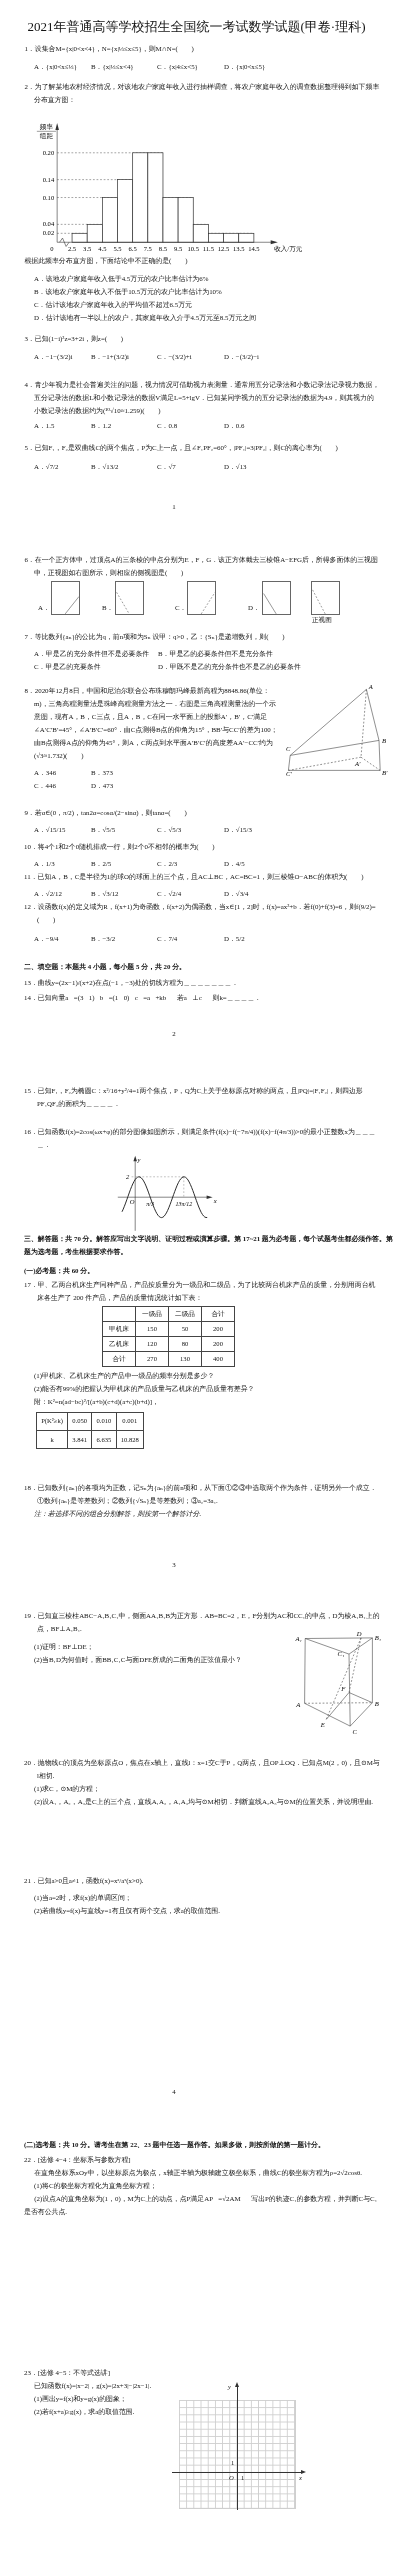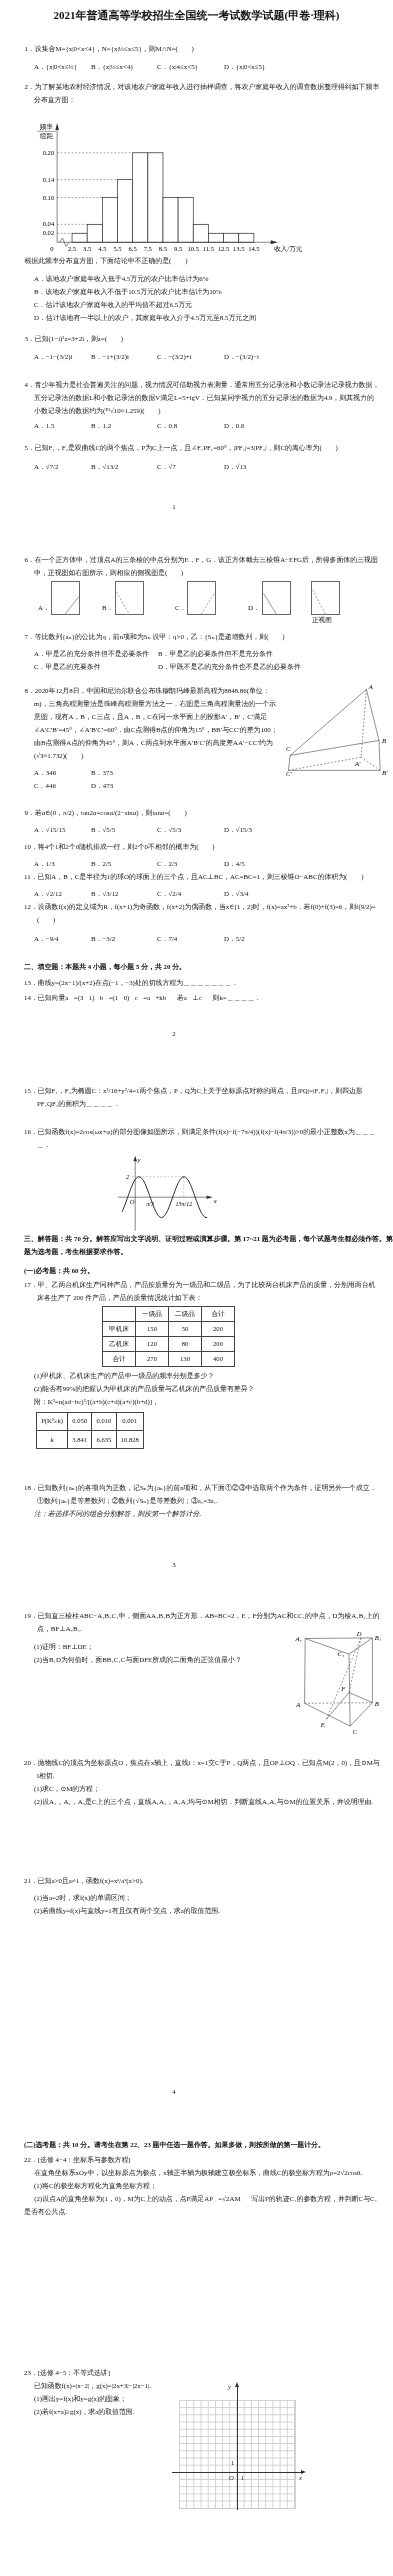--- a/index.html
+++ b/index.html
@@ -11,22 +11,22 @@
   .stem.d2{padding-left:37px;text-indent:-13px;}
   .opts4{display:grid;grid-template-columns:57px 66px 67px auto;margin-left:34px;margin-top:4.8px;}
   .opts2{display:grid;grid-template-columns:124px auto;margin-left:34px;margin-top:3.6px;}
   .opts2n{display:grid;grid-template-columns:57px 72px;margin-left:34px;margin-top:3.6px;}
   .optlines p{margin:0;padding-left:34px;}
   .sechead{margin:0;padding:0 12px 0 24px;font-weight:bold;}
   .part{margin:0;padding-left:34px;padding-right:13px;}
   .hang{margin:0;padding-left:24px;text-indent:10.2px;padding-right:12px;}
   .note{font-style:italic;}
   .pagenum{position:absolute;left:162px;width:24px;text-align:center;}
-  #title{position:absolute;top:8px;left:0;width:393px;text-align:center;
-         font-size:11px;font-weight:bold;line-height:14.4px;}
+  #title{position:absolute;top:20px;left:0;width:393px;text-align:center;
+         font-size:13px;font-weight:normal;line-height:14.4px;}
   .fig{position:absolute;}
   .fig svg text{font-size:11px;font-style:italic;font-family:inherit;}
   #hist-svg text{font-style:normal;}
   .sq{position:absolute;width:27px;height:32px;border:0.6px solid #666;background:#fff;}
   .sqlabel{position:absolute;font-size:6.9px;}
   .sqcap{position:absolute;font-size:6.6px;font-style:normal;}
   table.t17{border-collapse:collapse;margin:2.4px 0 0 102px;}
   table.t17 td{border:0.6px solid #444;text-align:center;width:32px;height:13.8px;padding:0;font-size:6.6px;line-height:7.8px;}
   table.tk{border-collapse:collapse;margin:3.6px 0 0 36px;}
   table.tk td{border:0.6px solid #444;text-align:center;height:17.4px;padding:0 4.2px;font-size:6.6px;line-height:7.8px;}

